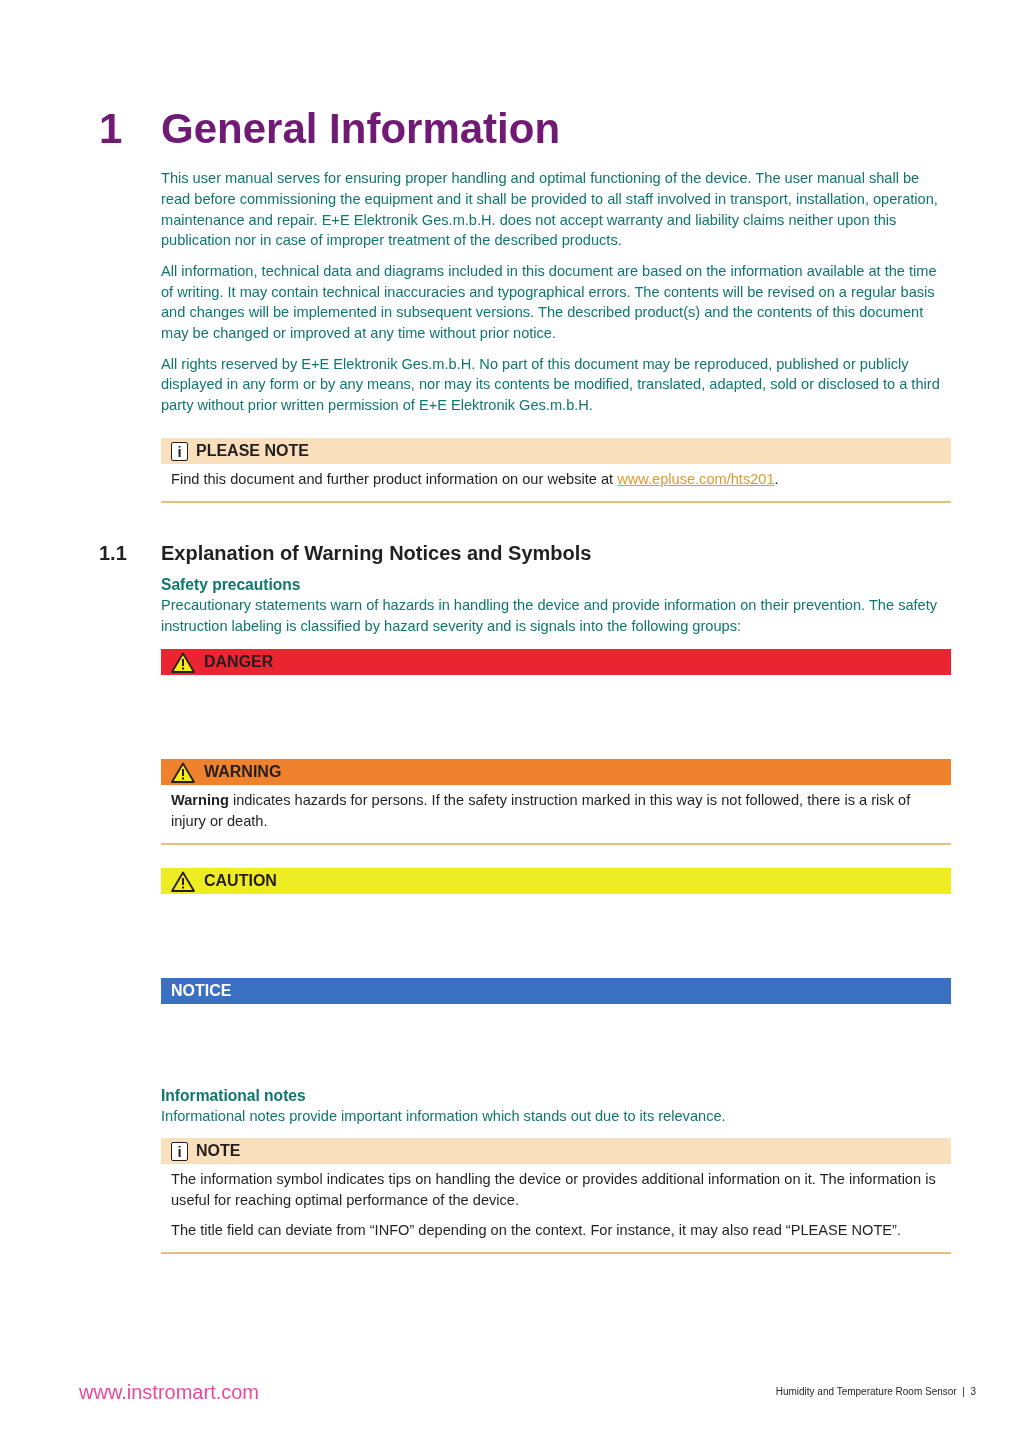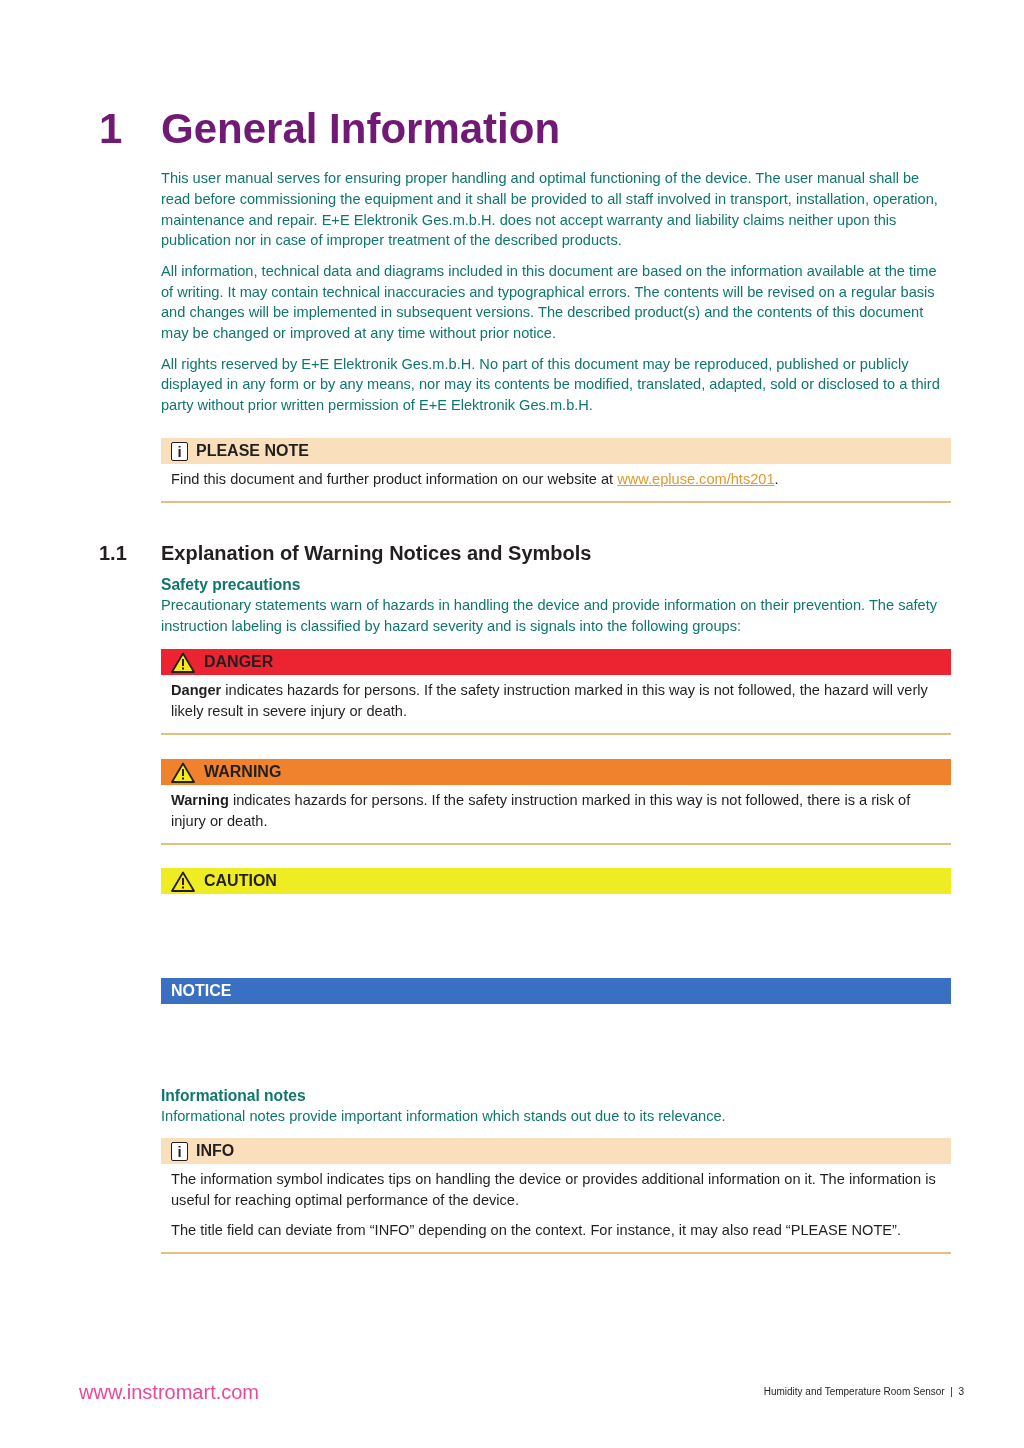--- a/index.html
+++ b/index.html
@@ -19,21 +19,21 @@
   .head-warning { background: #f0822e; }
   .head-caution { background: #eeec22; }
   .head-notice { background: #3a70c1; color: #ffffff; padding-left: 10px; }
   .info-icon { display: inline-flex; width: 17px; height: 19px; border: 1.5px solid #231f20; border-radius: 2px; background: #ffffff; align-items: center; justify-content: center; font-size: 15px; font-weight: bold; margin-right: 8px; box-sizing: border-box; line-height: 1; }
   .warn-icon { width: 24px; height: 21px; margin-right: 9px; display: inline-block; }
   .link { color: #e09a2e; text-decoration: underline; }
   .h2 { position: absolute; left: 99px; top: 539px; margin: 0; font-size: 20px; font-weight: bold; color: #231f20; line-height: 28px; white-space: nowrap; }
   .h2 .num { display: inline-block; width: 62px; }
   .sub { margin: 0; color: #0f766e; font-weight: bold; font-size: 15.6px; line-height: 20px; }
   .footer-left { position: absolute; left: 79px; top: 1381px; font-size: 20px; color: #ec4899; }
-  .footer-right { position: absolute; right: 60px; top: 1386px; font-size: 10px; color: #231f20; }
+  .footer-right { position: absolute; right: 48px; top: 1386px; font-size: 10px; color: #231f20; }
 </style>
 </head>
 <body>
 
 <h1 class="h1">
   <span class="num">1</span><span>General Information</span>
 </h1>
 
 <div class="content intro">
   <p class="body">This user manual serves for ensuring proper handling and optimal functioning of the device. The user manual shall be read before commissioning the equipment and it shall be provided to all staff involved in transport, installation, operation, maintenance and repair. E+E Elektronik Ges.m.b.H. does not accept warranty and liability claims neither upon this publication nor in case of improper treatment of the described products.</p>
@@ -62,23 +62,20 @@
 
 <div class="content" style="top:649px;">
   <div class="box-head head-danger">
     <svg class="warn-icon" viewBox="0 0 24 21">
         <polygon points="12,1.5 23,20 1,20" fill="#f6eb14" stroke="#231f20" stroke-width="1.8" stroke-linejoin="round"></polygon>
         <rect x="11" y="7" width="2" height="7" fill="#231f20"></rect>
         <rect x="11" y="15.5" width="2" height="2" fill="#231f20"></rect>
       </svg>
     <span>DANGER</span>
   </div>
-  <div class="box-body">
-    <p><b>Danger</b><span> indicates hazards for persons. If the safety instruction marked in this way is not followed, the hazard will verly likely result in severe injury or death.</span></p>
-  </div>
 </div>
 
 <div class="content" style="top:759px;">
   <div class="box-head head-warning">
     <svg class="warn-icon" viewBox="0 0 24 21">
         <polygon points="12,1.5 23,20 1,20" fill="#f6eb14" stroke="#231f20" stroke-width="1.8" stroke-linejoin="round"></polygon>
         <rect x="11" y="7" width="2" height="7" fill="#231f20"></rect>
         <rect x="11" y="15.5" width="2" height="2" fill="#231f20"></rect>
       </svg>
     <span>WARNING</span>
@@ -106,21 +103,21 @@
 </div>
 
 <div class="content" style="top:1086px;">
   <p class="sub">Informational notes</p>
   <p class="body">Informational notes provide important information which stands out due to its relevance.</p>
 </div>
 
 <div class="content" style="top:1138px;">
   <div class="box-head head-note">
     <span class="info-icon">i</span>
-    <span>INFO</span>
+    <span>NOTE</span>
   </div>
   <div class="box-body">
     <p>The information symbol indicates tips on handling the device or provides additional information on it. The information is useful for reaching optimal performance of the device.</p>
     <p>The title field can deviate from “INFO” depending on the context. For instance, it may also read “PLEASE NOTE”.</p>
   </div>
 </div>
 
 <div class="footer-left">www.instromart.com</div>
 <div class="footer-right">
   <span>Humidity and Temperature Room Sensor</span>

